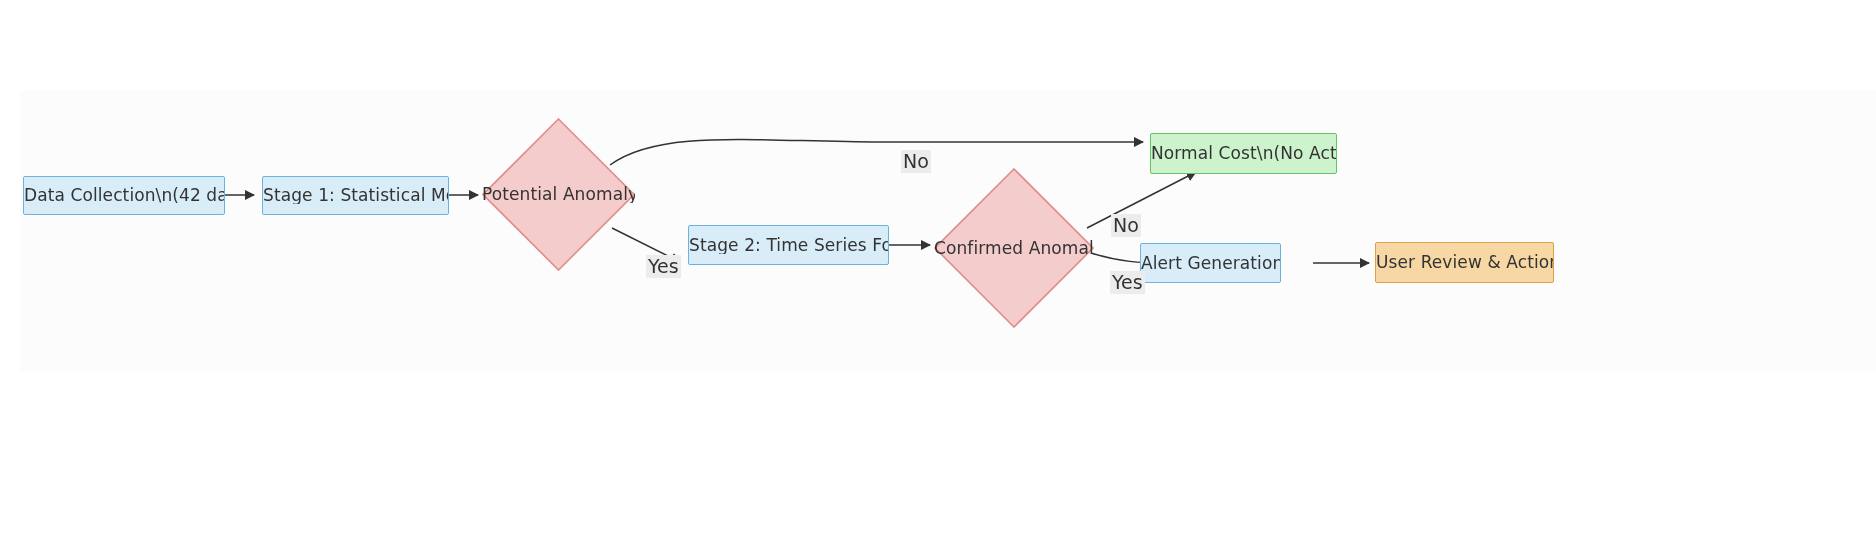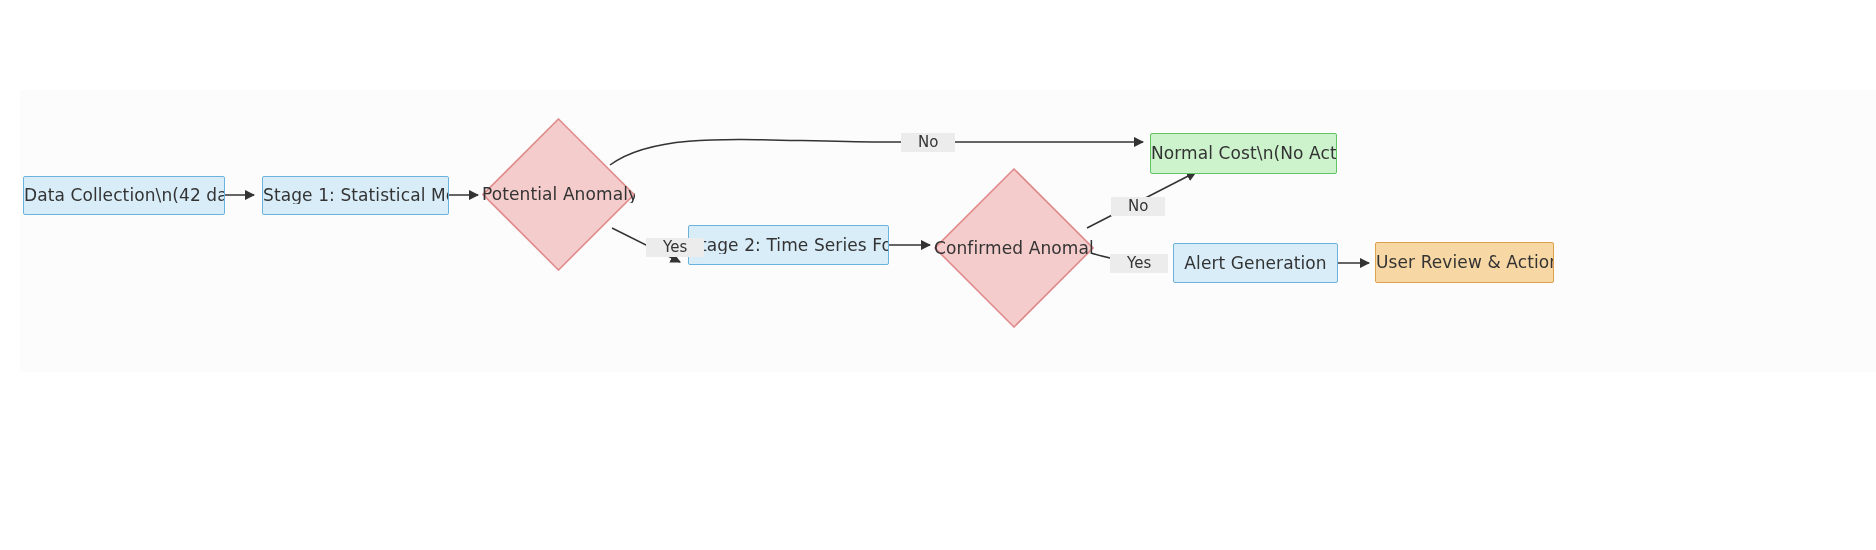--- a/index.html
+++ b/index.html
@@ -71,26 +71,27 @@
     left: 0; top: 0;
     width: 100%; height: 100%;
   }
   .diamond-wrap .node-label {
     position: relative;
     z-index: 2;
   }
 
   .edge-label {
     position: absolute;
-    font-size: 15px;
+    font-size: 19px;
     color: #333333;
     background: #ececec;
-    padding: 1px 17px;
+    padding: 1px 2px;
     line-height: 1.1;
     white-space: nowrap;
+    margin-top: 17px;
   }
 </style>
 </head>
 <body>
 
 <div id="canvas">
 
   <div class="plot-bg"></div>
 
   <svg class="edges" viewBox="0 0 1876 550" xmlns="http://www.w3.org/2000/svg">
@@ -140,21 +141,21 @@
     <svg class="diamond-shape" viewBox="0 0 160 160" xmlns="http://www.w3.org/2000/svg" preserveAspectRatio="none">
       <polygon points="80,1 159,80 80,159 1,80" fill="#f5cccc" stroke="#e08c8c" stroke-width="1.6"></polygon>
     </svg>
     <span class="node-label" style="width:230px; text-align:center;">Confirmed Anomaly?</span>
   </div>
 
   <div class="node rect green" style="left:1150px; top:133px; width:187px; height:41px;">
     <span class="node-label">Normal Cost\n(No Action)</span>
   </div>
 
-  <div class="node rect blue" style="left:1173px; top:243px; width:165px; height:40px;">
+  <div class="node rect blue" style="left:1140px; top:243px; width:141px; height:40px;justify-content:flex-end;">
     <span class="node-label">Alert Generation</span>
   </div>
 
   <div class="node rect orange" style="left:1375px; top:242px; width:179px; height:41px;">
     <span class="node-label">User Review &amp; Action</span>
   </div>
 
   <div class="edge-label" style="left:901px; top:133px;">No</div>
 
   <div class="edge-label" style="left:646px; top:238px;">Yes</div>

